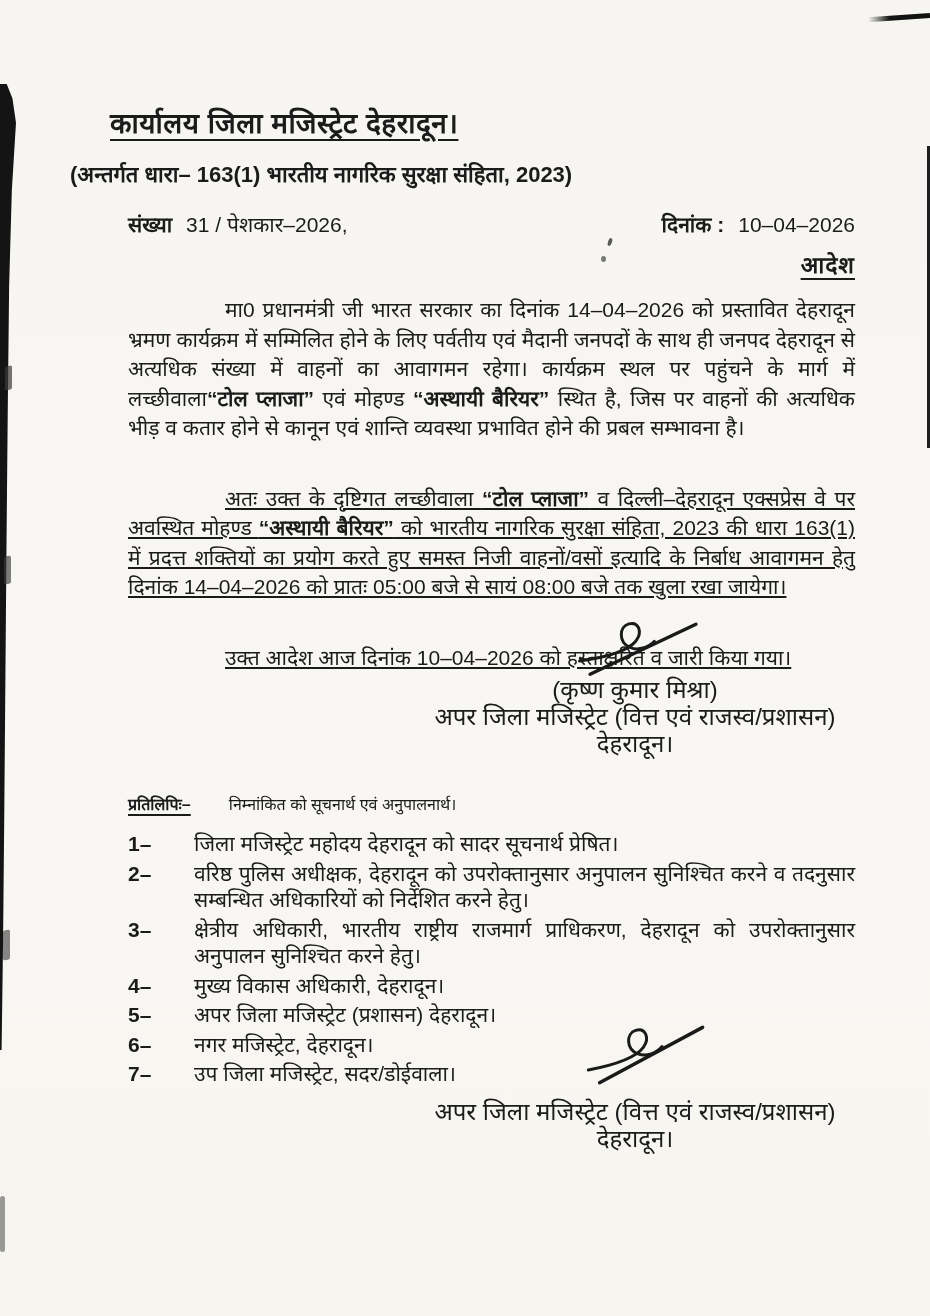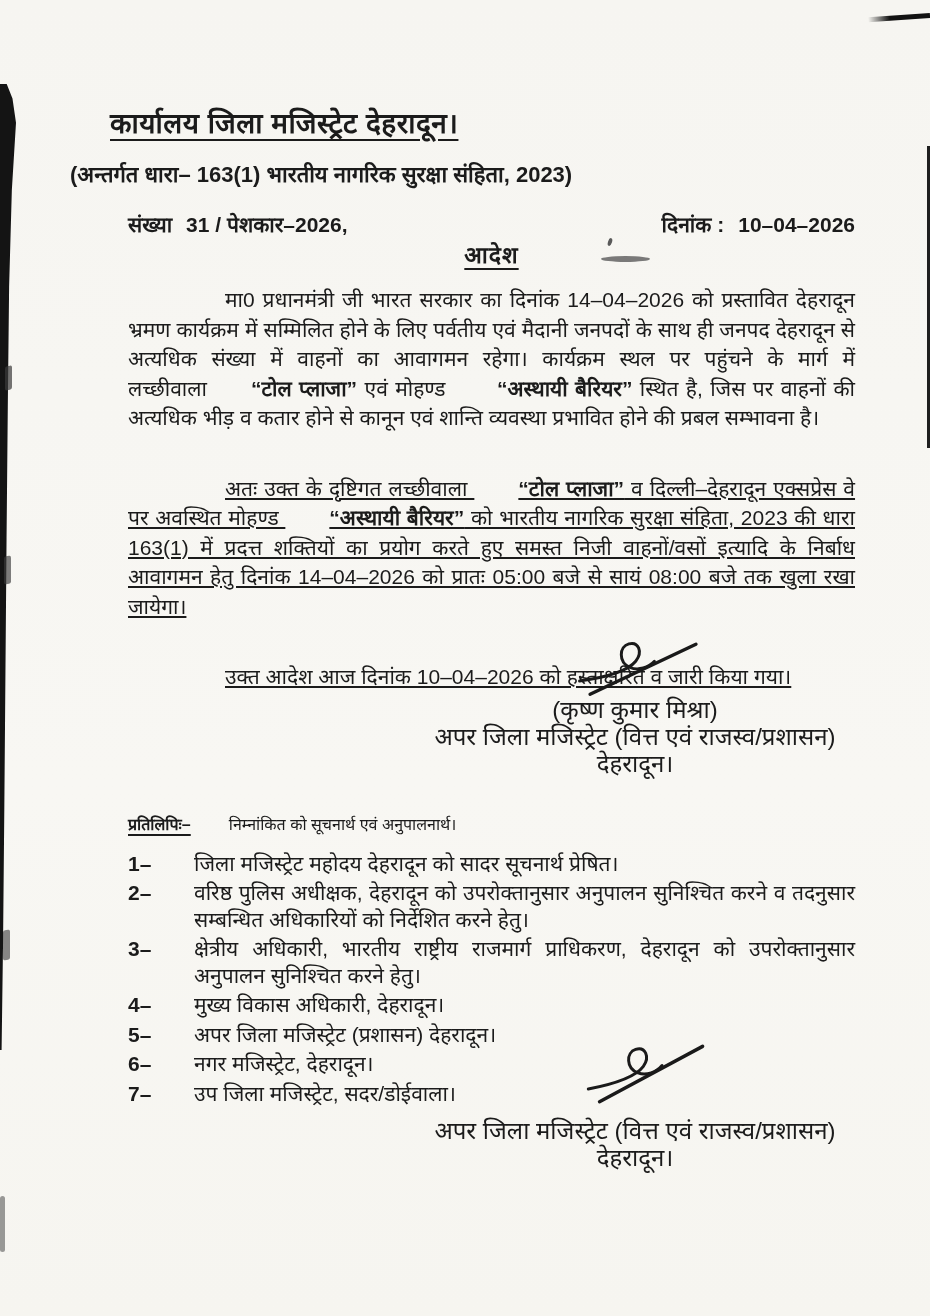--- a/index.html
+++ b/index.html
@@ -29,38 +29,38 @@
     text-align:left;
     font-size:22px;font-weight:bold;
     transform:translateX(-58px);
   }
   .refrow{
     margin-top:22px;
     display:flex;justify-content:space-between;align-items:baseline;
     font-size:21px;
   }
   .refrow .lbl{font-weight:bold;}
-  .refrow .val{margin-left:14px;font-weight:bold;}
+  .refrow .val{margin-left:14px;font-weight:normal;}
   .order{
-    margin-top:0;
-    text-align:center;
+    margin-top:10px;
+    text-align:right;
     font-size:23px;font-weight:bold;
     text-decoration:underline;
     text-underline-offset:5px;
     text-decoration-thickness:2px;
     letter-spacing:1px;
   }
   .para{
     margin:15px 0 0 0;
     font-size:21px;line-height:29.5px;
     text-align:justify;
     text-indent:97px;
   }
   .para + .para{margin-top:41px;text-decoration:underline;}
-  .b{font-weight:bold;padding-left:44px;}
+  .b{font-weight:bold;}
   .sigblock{
     position:relative;
     width:440px;
     margin:4px 0 0 auto;
     text-align:center;
     font-size:24px;line-height:27px;
   }
   .sig-svg{
     display:block;
     position:absolute;

